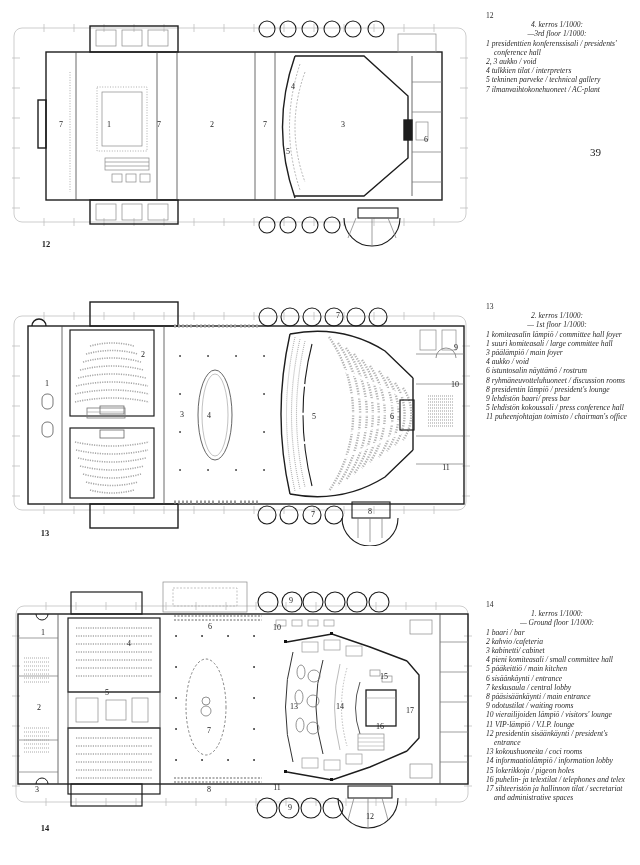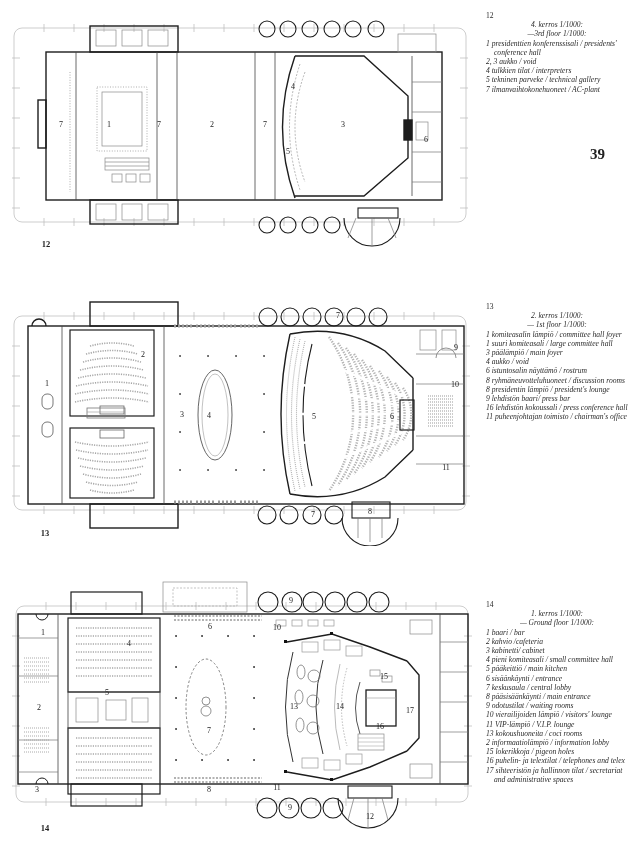--- a/index.html
+++ b/index.html
@@ -8,21 +8,21 @@
   .plan{position:absolute;margin:0;}
   .plan svg{display:block;}
   .labels{position:absolute;left:0;top:0;width:100%;height:100%;}
   .plan-num{position:absolute;transform:translate(-50%,-50%);font-size:8px;line-height:8px;
             color:#1c1c1c;white-space:nowrap;}
   .plan-num.fig{font-size:8.5px;font-weight:bold;}
   .legend{position:absolute;left:486px;width:142px;font-size:7.6px;line-height:9.2px;}
   .legend .fig-ref{font-style:normal;}
   .legend .title{font-style:italic;text-align:center;}
   .legend-item{font-style:italic;padding-left:8px;text-indent:-8px;}
-  .page-num{position:absolute;left:590px;top:146px;font-size:15px;color:#222;font-weight:bold;}
+  .page-num{position:absolute;left:590px;top:146px;font-size:11px;color:#222;}
 </style>
 </head>
 <body>
 
 <div class="sheet">
 
   <figure class="plan" style="left:12px;top:12px;width:466px;height:240px">
     <svg width="466" height="240" viewBox="0 0 466 240">
       <g stroke="#b8b8b8" stroke-width="0.7" fill="none">
         <rect x="2" y="16" width="452" height="194" rx="8"></rect>
@@ -332,43 +332,44 @@
     <div class="title">— 1st floor 1/1000:</div>
     <div>
         <div class="legend-item">1 komiteasalin lämpiö / committee hall foyer</div>
         <div class="legend-item">1 suuri komiteasali / large committee hall</div>
         <div class="legend-item">3 päälämpiö / main foyer</div>
         <div class="legend-item">4 aukko / void</div>
         <div class="legend-item">6 istuntosalin näyttämö / rostrum</div>
         <div class="legend-item">8 ryhmäneuvotteluhuoneet / discussion rooms</div>
         <div class="legend-item">8 presidentin lämpiö / president's lounge</div>
         <div class="legend-item">9 lehdistön baari/ press bar</div>
-        <div class="legend-item">16 lehdistön kokoussali / press conference hall</div>
+        <div class="legend-item">5 lehdistön kokoussali / press conference hall</div>
         <div class="legend-item">11 puheenjohtajan toimisto / chairman's office</div>
       </div>
   </section>
 
   <section class="legend" style="top:600px">
     <div class="fig-ref">14</div>
     <div class="title">1. kerros 1/1000:</div>
     <div class="title">— Ground floor 1/1000:</div>
     <div>
         <div class="legend-item">1 baari / bar</div>
         <div class="legend-item">2 kahvio /cafeteria</div>
         <div class="legend-item">3 kabinetti/ cabinet</div>
         <div class="legend-item">4 pieni komiteasali / small committee hall</div>
         <div class="legend-item">5 pääkeittiö / main kitchen</div>
         <div class="legend-item">6 sisäänkäynti / entrance</div>
         <div class="legend-item">7 keskusaula / central lobby</div>
         <div class="legend-item">8 pääsisäänkäynti / main entrance</div>
         <div class="legend-item">9 odotustilat / waiting rooms</div>
         <div class="legend-item">10 vierailijoiden lämpiö / visitors' lounge</div>
         <div class="legend-item">11 VIP-lämpiö / V.I.P. lounge</div>
+        <div class="legend-item">12 presidentin sisäänkäynti / president's entrance</div>
         <div class="legend-item">13 kokoushuoneita / coci rooms</div>
-        <div class="legend-item">2 informaatiolämpiö / information lobby</div>
+        <div class="legend-item">14 informaatiolämpiö / information lobby</div>
         <div class="legend-item">15 lokerikkoja / pigeon holes</div>
         <div class="legend-item">16 puhelin- ja telextilat / telephones and telex</div>
         <div class="legend-item">17 sihteeristön ja hallinnon tilat / secretariat and administrative spaces</div>
       </div>
   </section>
 
   <div class="page-num">39</div>
 
 </div>
 

